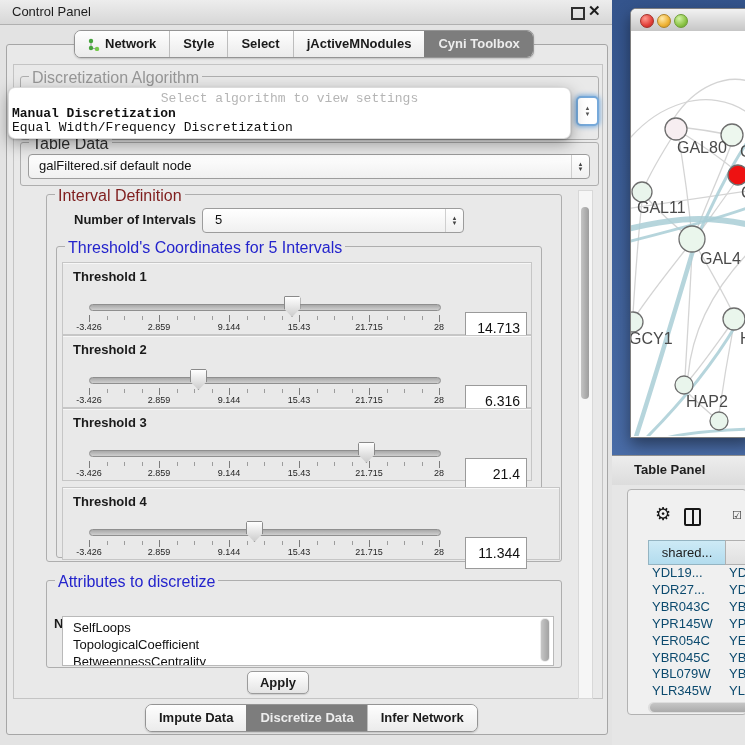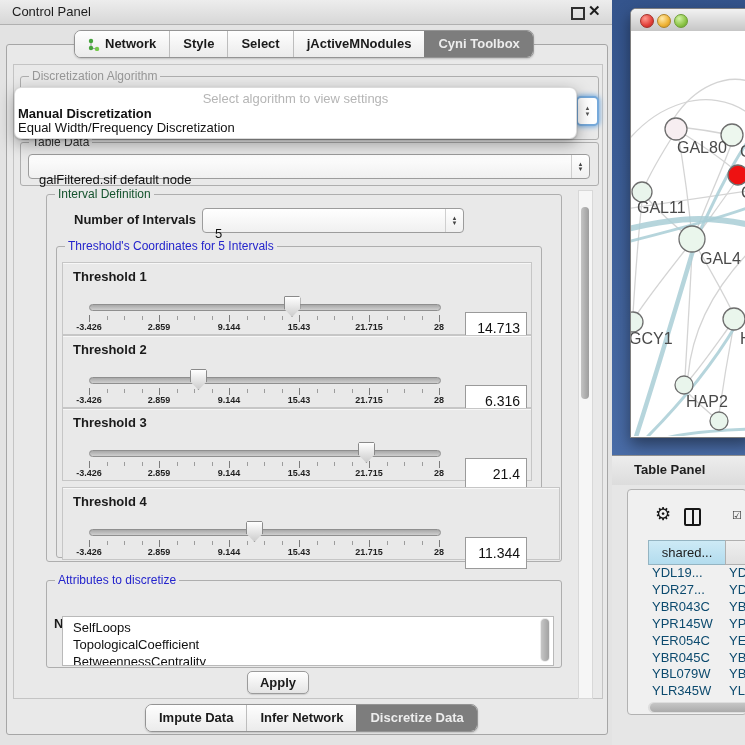--- a/index.html
+++ b/index.html
@@ -22,64 +22,64 @@
        background:linear-gradient(#fefefe,#ebebeb);border-left:1px solid #bdbdbd;
        display:flex;align-items:center;gap:5px;white-space:nowrap;cursor:default;}
   .tab:first-child{border-left:none;}
   .tab.sel{background:#7d7d7d;color:#ededed;border-left-color:#7d7d7d;}
   #toptabs{left:74px;top:30px;}
   #bottomtabs{left:145px;top:704px;}
 
   #innerpanel{left:13px;top:64px;width:588px;height:633px;border:1px solid #c4c4c4;background:#e9e9e9;}
 
   .group{position:absolute;border:1px solid #aeaeae;border-radius:3px;}
-  .gtitle{position:absolute;top:-8px;left:8px;font-size:12px;background:#e9e9e9;padding:0 3px;white-space:nowrap;}
+  .gtitle{position:absolute;top:-8px;left:8px;font-size:16px;background:#e9e9e9;padding:0 3px;white-space:nowrap;}
 
   #algo-group{left:20px;top:76px;width:577px;height:62px;}
   #algo-group .gtitle{color:#979797;}
   #algo-focus{left:576px;top:96px;width:19px;height:26px;border:2px solid #76a9da;border-radius:5px;
               background:#fff;box-shadow:0 0 5px 1px #76a9da;font-size:6px;color:#555;
               display:flex;flex-direction:column;align-items:center;justify-content:center;line-height:6px;}
 
-  #algo-popup{left:14px;top:87px;width:561px;height:50px;background:#fff;border-radius:7px;z-index:40;
+  #algo-popup{left:8px;top:87px;width:561px;height:50px;background:#fff;border-radius:7px;z-index:40;
               border:1px solid rgba(0,0,0,.14);
-              box-shadow:0 1px 2px rgba(0,0,0,.2),0 5px 16px rgba(0,0,0,.35);}
+              box-shadow:0 1px 2px rgba(0,0,0,.2),0 5px 16px rgba(0,0,0,.35);font-family:Liberation Mono, monospace;}
   #algo-popup .hint{position:absolute;top:3px;left:0;width:100%;text-align:center;font-size:13px;color:#b5b5b5;}
   .pop-item{position:absolute;left:3px;font-size:13px;color:#111;white-space:nowrap;}
   .pop-item.b{font-weight:bold;}
 
   #tabledata-group{left:20px;top:142px;width:577px;height:42px;}
   #tabledata-group .gtitle{color:#2f2f2f;}
 
   .combo{position:absolute;background:linear-gradient(#ffffff,#f0f0f0);border:1px solid #9c9c9c;
          border-radius:4px;font-size:13px;color:#111;}
-  .combo .cv{position:absolute;left:10px;top:17px;white-space:nowrap;}
+  .combo .cv{position:absolute;left:10px;top:3px;white-space:nowrap;}
   .combo .stepper{position:absolute;right:0;top:0;bottom:0;width:17px;border-left:1px solid #cfcfcf;
          display:flex;flex-direction:column;align-items:center;justify-content:center;
          font-size:6px;color:#444;line-height:5px;}
   #combo-tabledata{left:28px;top:154px;width:560px;height:23px;}
   #combo-intervals{left:202px;top:208px;width:260px;height:23px;}
 
   #interval-group{left:46px;top:194px;width:514px;height:366px;}
-  #interval-group .gtitle{color:#14532d;}
+  #interval-group .gtitle{color:#7f1d1d;}
   #lbl-numint{left:74px;top:212px;font-size:13px;font-weight:bold;}
   #thresholds-group{left:56px;top:246px;width:484px;height:310px;}
   #thresholds-group .gtitle{color:#2424cc;}
 
   .trow{position:absolute;left:62px;width:468px;height:71px;border:1px solid #c6c6c6;
         box-shadow:inset 0 1px 0 #f7f7f7;background:#e9e9e9;}
   .trow .tl{position:absolute;left:10px;top:6px;font-size:13px;font-weight:bold;}
   .track{position:absolute;left:26px;top:41px;width:350px;height:5px;border:1px solid #8f8f8f;
          border-radius:4px;background:linear-gradient(#a8a8a8,#cfcfcf);}
   .thumb{position:absolute;top:33px;width:15px;height:19px;background:linear-gradient(#ffffff,#cdcdcd);
          border:1px solid #8a8a8a;clip-path:polygon(8% 0,92% 0,100% 10%,100% 58%,50% 100%,0 58%,0 10%);}
   .tick{position:absolute;width:1px;background:#7c7c7c;}
   .tick.mj{top:52px;height:7px;}
   .tick.mn{top:53px;height:4px;background:#9c9c9c;}
-  .ticklab{position:absolute;top:59px;transform:translateX(-50%);font-size:9px;font-weight:bold;color:#1f1f1f;white-space:nowrap;}
+  .ticklab{position:absolute;top:59px;transform:translateX(-50%);font-size:9px;font-weight:normal;color:#1f1f1f;white-space:nowrap;}
   .valbox{position:absolute;left:402px;top:17px;width:54px;height:30px;background:#fff;border:1px solid #9a9a9a;
           font-size:14px;text-align:right;line-height:30px;padding-right:6px;color:#111;margin-top:32px;}
 
   #attr-group{left:46px;top:580px;width:514px;height:86px;}
   #attr-group .gtitle{color:#2424cc;}
   #lbl-numattr{left:54px;top:616px;font-size:13px;font-weight:bold;text-align:right;}
   #attr-list{left:62px;top:616px;width:490px;height:48px;background:#fff;border:1px solid #b9b9b9;overflow:hidden;}
   .attr-item{position:absolute;left:10px;font-size:13px;color:#111;white-space:nowrap;}
   #attr-scroll{left:540px;top:618px;width:10px;height:44px;background:#ececec;border-radius:5px;}
   #attr-scroll .th{position:absolute;left:1px;top:1px;width:8px;height:42px;background:linear-gradient(90deg,#c6c6c6,#a2a2a2);border-radius:4px;}
@@ -345,25 +345,25 @@
         <span>jActiveMNodules</span>
       </div>
       <div class="tab sel">
         <span>Cyni Toolbox</span>
       </div>
     </div>
   <div id="bottomtabs" class="abs tabbar">
       <div class="tab">
         <span>Impute Data</span>
       </div>
-      <div class="tab">
-        <span>Infer Network</span>
-      </div>
       <div class="tab sel">
         <span>Discretize Data</span>
+      </div>
+      <div class="tab">
+        <span>Infer Network</span>
       </div>
     </div>
 
   <div id="algo-popup" class="abs">
     <div class="hint">Select algorithm to view settings</div>
     <div>
         <div class="pop-item b" style="top: 18px;">Manual Discretization</div>
         <div class="pop-item" style="top: 32px;">Equal Width/Frequency Discretization</div>
       </div>
   </div>

